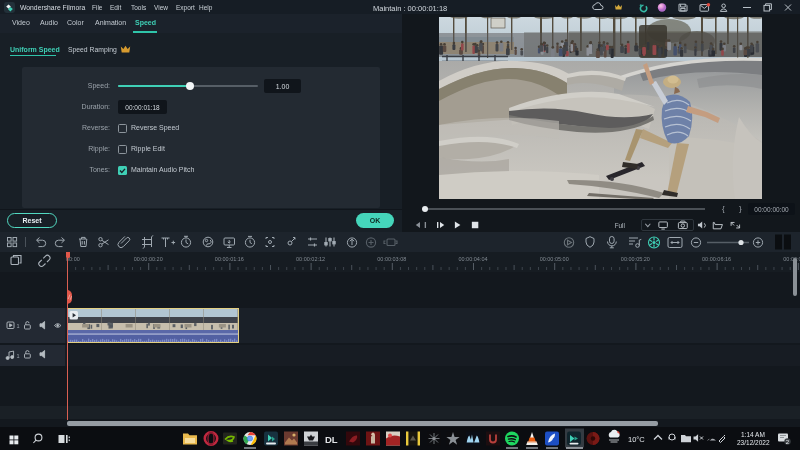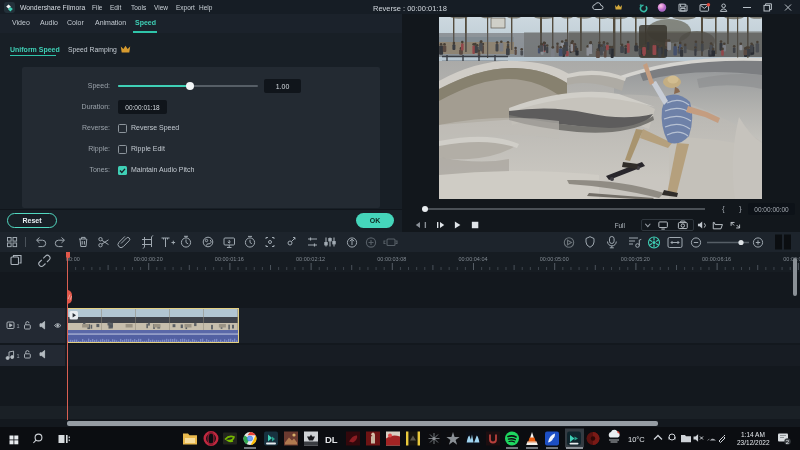--- a/index.html
+++ b/index.html
@@ -15,21 +15,21 @@
  <path d="M2.2 4.6 L4.6 2.4 L6.8 4.4 L4.5 6.7 Z" fill="#eef3f5"></path>
  <path d="M4.0 7.2 L6.4 5.0 L8.8 7.1 L6.4 9.4 Z" fill="#3fd0b6"></path>
 </svg>
 <div class="abs txt" style="left:20px;top:4px;font-size:6.8px;color:#d6dce2">Wondershare Filmora</div>
 <div class="abs txt" style="left:92px;top:4px;font-size:6.5px;color:#c9d0d6">File</div>
 <div class="abs txt" style="left:110px;top:4px;font-size:6.5px;color:#c9d0d6">Edit</div>
 <div class="abs txt" style="left:131px;top:4px;font-size:6.5px;color:#c9d0d6">Tools</div>
 <div class="abs txt" style="left:154px;top:4px;font-size:6.5px;color:#c9d0d6">View</div>
 <div class="abs txt" style="left:176px;top:4px;font-size:6.5px;color:#c9d0d6">Export</div>
 <div class="abs txt" style="left:199px;top:4px;font-size:6.5px;color:#c9d0d6">Help</div>
-<div class="abs txt" style="left:373px;top:3.5px;font-size:7.5px;color:#d2d8de">Reverse : 00:00:01:18</div>
+<div class="abs txt" style="left:373px;top:3.5px;font-size:7.5px;color:#d2d8de">Maintain : 00:00:01:18</div>
 
 <svg class="abs" style="left:591px;top:2px" width="205" height="11" viewBox="0 0 205 11">
  <g stroke="#b9c1c8" fill="none" stroke-width="1">
   <path d="M3.5 7.5 a2.5 2.5 0 0 1 .6-4.9 a3 3 0 0 1 5.8 .9 a2 2 0 0 1 .2 4 z"></path>
  </g>
  <path d="M24 3 l1.8 2 1.7-2.6 1.7 2.6 1.8-2 -0.6 4.6 h-5.8 z" fill="#d4a93c"></path>
  <g fill="none" stroke="#35b9a5" stroke-width="1.6">
   <path d="M52.5 3.2 a3.2 3.2 0 1 0 2.4 1.0"></path>
  </g>
  <circle cx="49.8" cy="3.4" r="1.1" fill="#2ea394"></circle>

